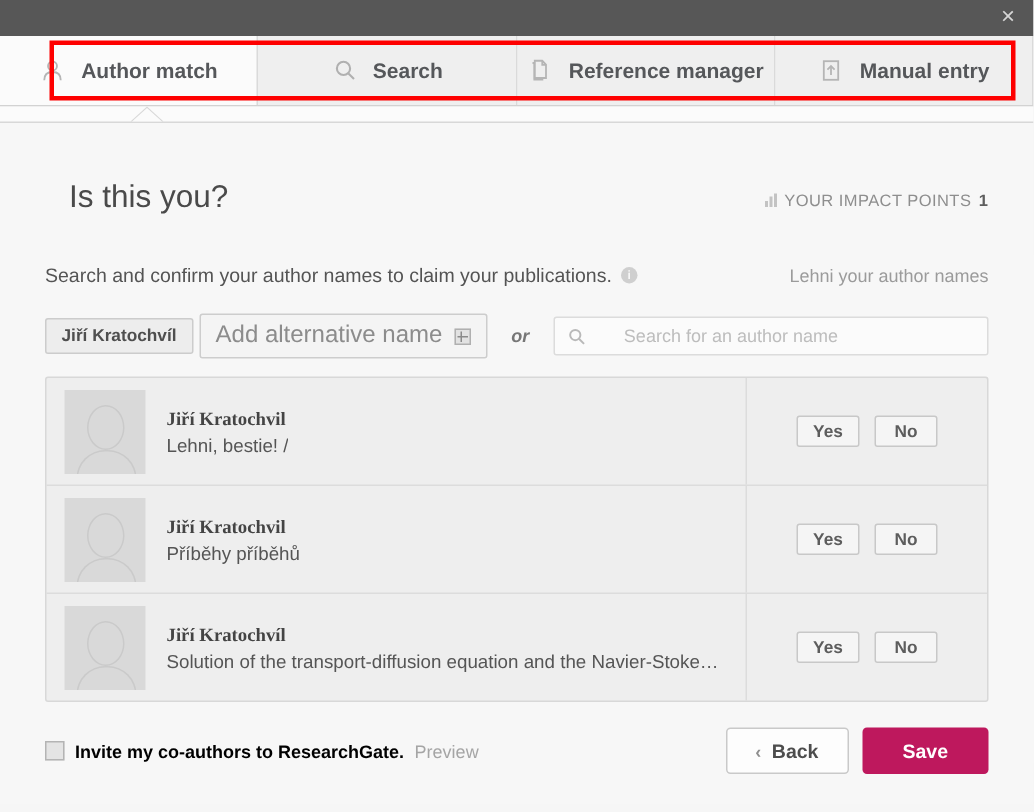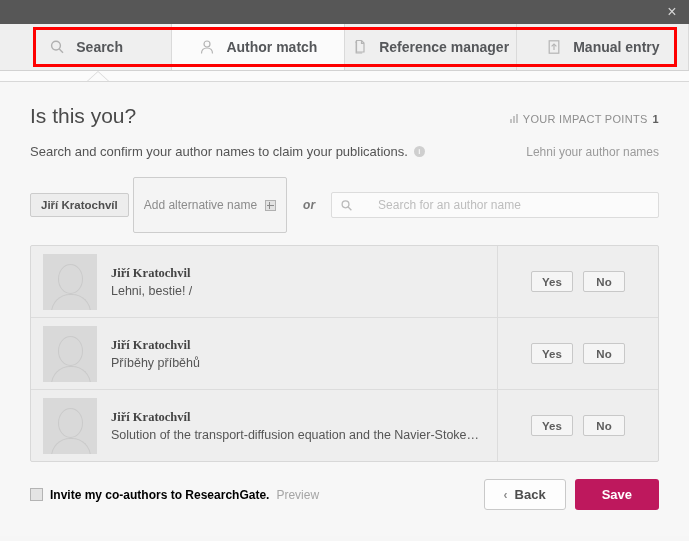--- a/index.html
+++ b/index.html
@@ -123,21 +123,21 @@
   .head-row {
     display: flex;
     align-items: baseline;
     justify-content: space-between;
     padding-top: 22px;
   }
   .page-title {
     font-size: 21px;
     color: #4a4a4a;
     font-weight: normal;
-    margin: 0;
+    margin: 16px;
   }
   .impact {
     display: flex;
     align-items: center;
     gap: 5px;
     font-size: 11px;
     color: #8e8e8e;
     letter-spacing: 0.3px;
   }
   .impact-val { font-weight: bold; color: #5e5e5e; }
@@ -199,23 +199,23 @@
     font-weight: bold;
     color: #4f4f4f;
     padding: 5px 10px;
     cursor: pointer;
     white-space: nowrap;
   }
   .chip-add {
     border: 1px solid #cdcdcd;
     background: #f4f4f4;
     border-radius: 2px;
-    font-size: 12px;
+    font-size: 16px;
     color: #8c8c8c;
-    padding: 20px 10px;
+    padding: 5px 10px;
     margin-left: 4px;
     cursor: pointer;
     display: flex;
     align-items: center;
     gap: 8px;
     white-space: nowrap;
     justify-content: space-between;
   }
   .plus-box {
     width: 9px; height: 9px;
@@ -400,38 +400,38 @@
 </style>
 </head>
 <body>
 
 <div class="topbar">
   <div class="close-btn">×</div>
 </div>
 
 <div class="tabstrip">
 
+  <div class="tab active">
+    <span class="tab-icon">
+      <svg width="16" height="16" viewBox="0 0 16 16" fill="none" stroke="#b5b5b5" stroke-width="1.2">
+        <circle cx="8" cy="5" r="3"></circle>
+        <path d="M2.5 14.5 C2.5 10.6 5 9 8 9 C11 9 13.5 10.6 13.5 14.5"></path>
+      </svg>
+    </span>
+    <span class="tab-label">Author match</span>
+  </div>
+
   <div class="tab">
     <span class="tab-icon">
       <svg width="16" height="16" viewBox="0 0 16 16" fill="none" stroke="#b0b0b0" stroke-width="1.4">
         <circle cx="7" cy="6.6" r="4.4"></circle>
         <line x1="10.3" y1="10" x2="14" y2="13.7"></line>
       </svg>
     </span>
     <span class="tab-label">Search</span>
-  </div>
-
-  <div class="tab active">
-    <span class="tab-icon">
-      <svg width="16" height="16" viewBox="0 0 16 16" fill="none" stroke="#b5b5b5" stroke-width="1.2">
-        <circle cx="8" cy="5" r="3"></circle>
-        <path d="M2.5 14.5 C2.5 10.6 5 9 8 9 C11 9 13.5 10.6 13.5 14.5"></path>
-      </svg>
-    </span>
-    <span class="tab-label">Author match</span>
   </div>
 
   <div class="tab">
     <span class="tab-icon">
       <svg width="16" height="16" viewBox="0 0 16 16" fill="none" stroke="#b5b5b5" stroke-width="1.2">
         <path d="M4.5 1.5 h5 l2.5 2.5 v9 h-7.5 z"></path>
         <path d="M9.5 1.5 v2.8 h2.5"></path>
         <path d="M3 3 h1.2 v11 h6"></path>
       </svg>
     </span>

